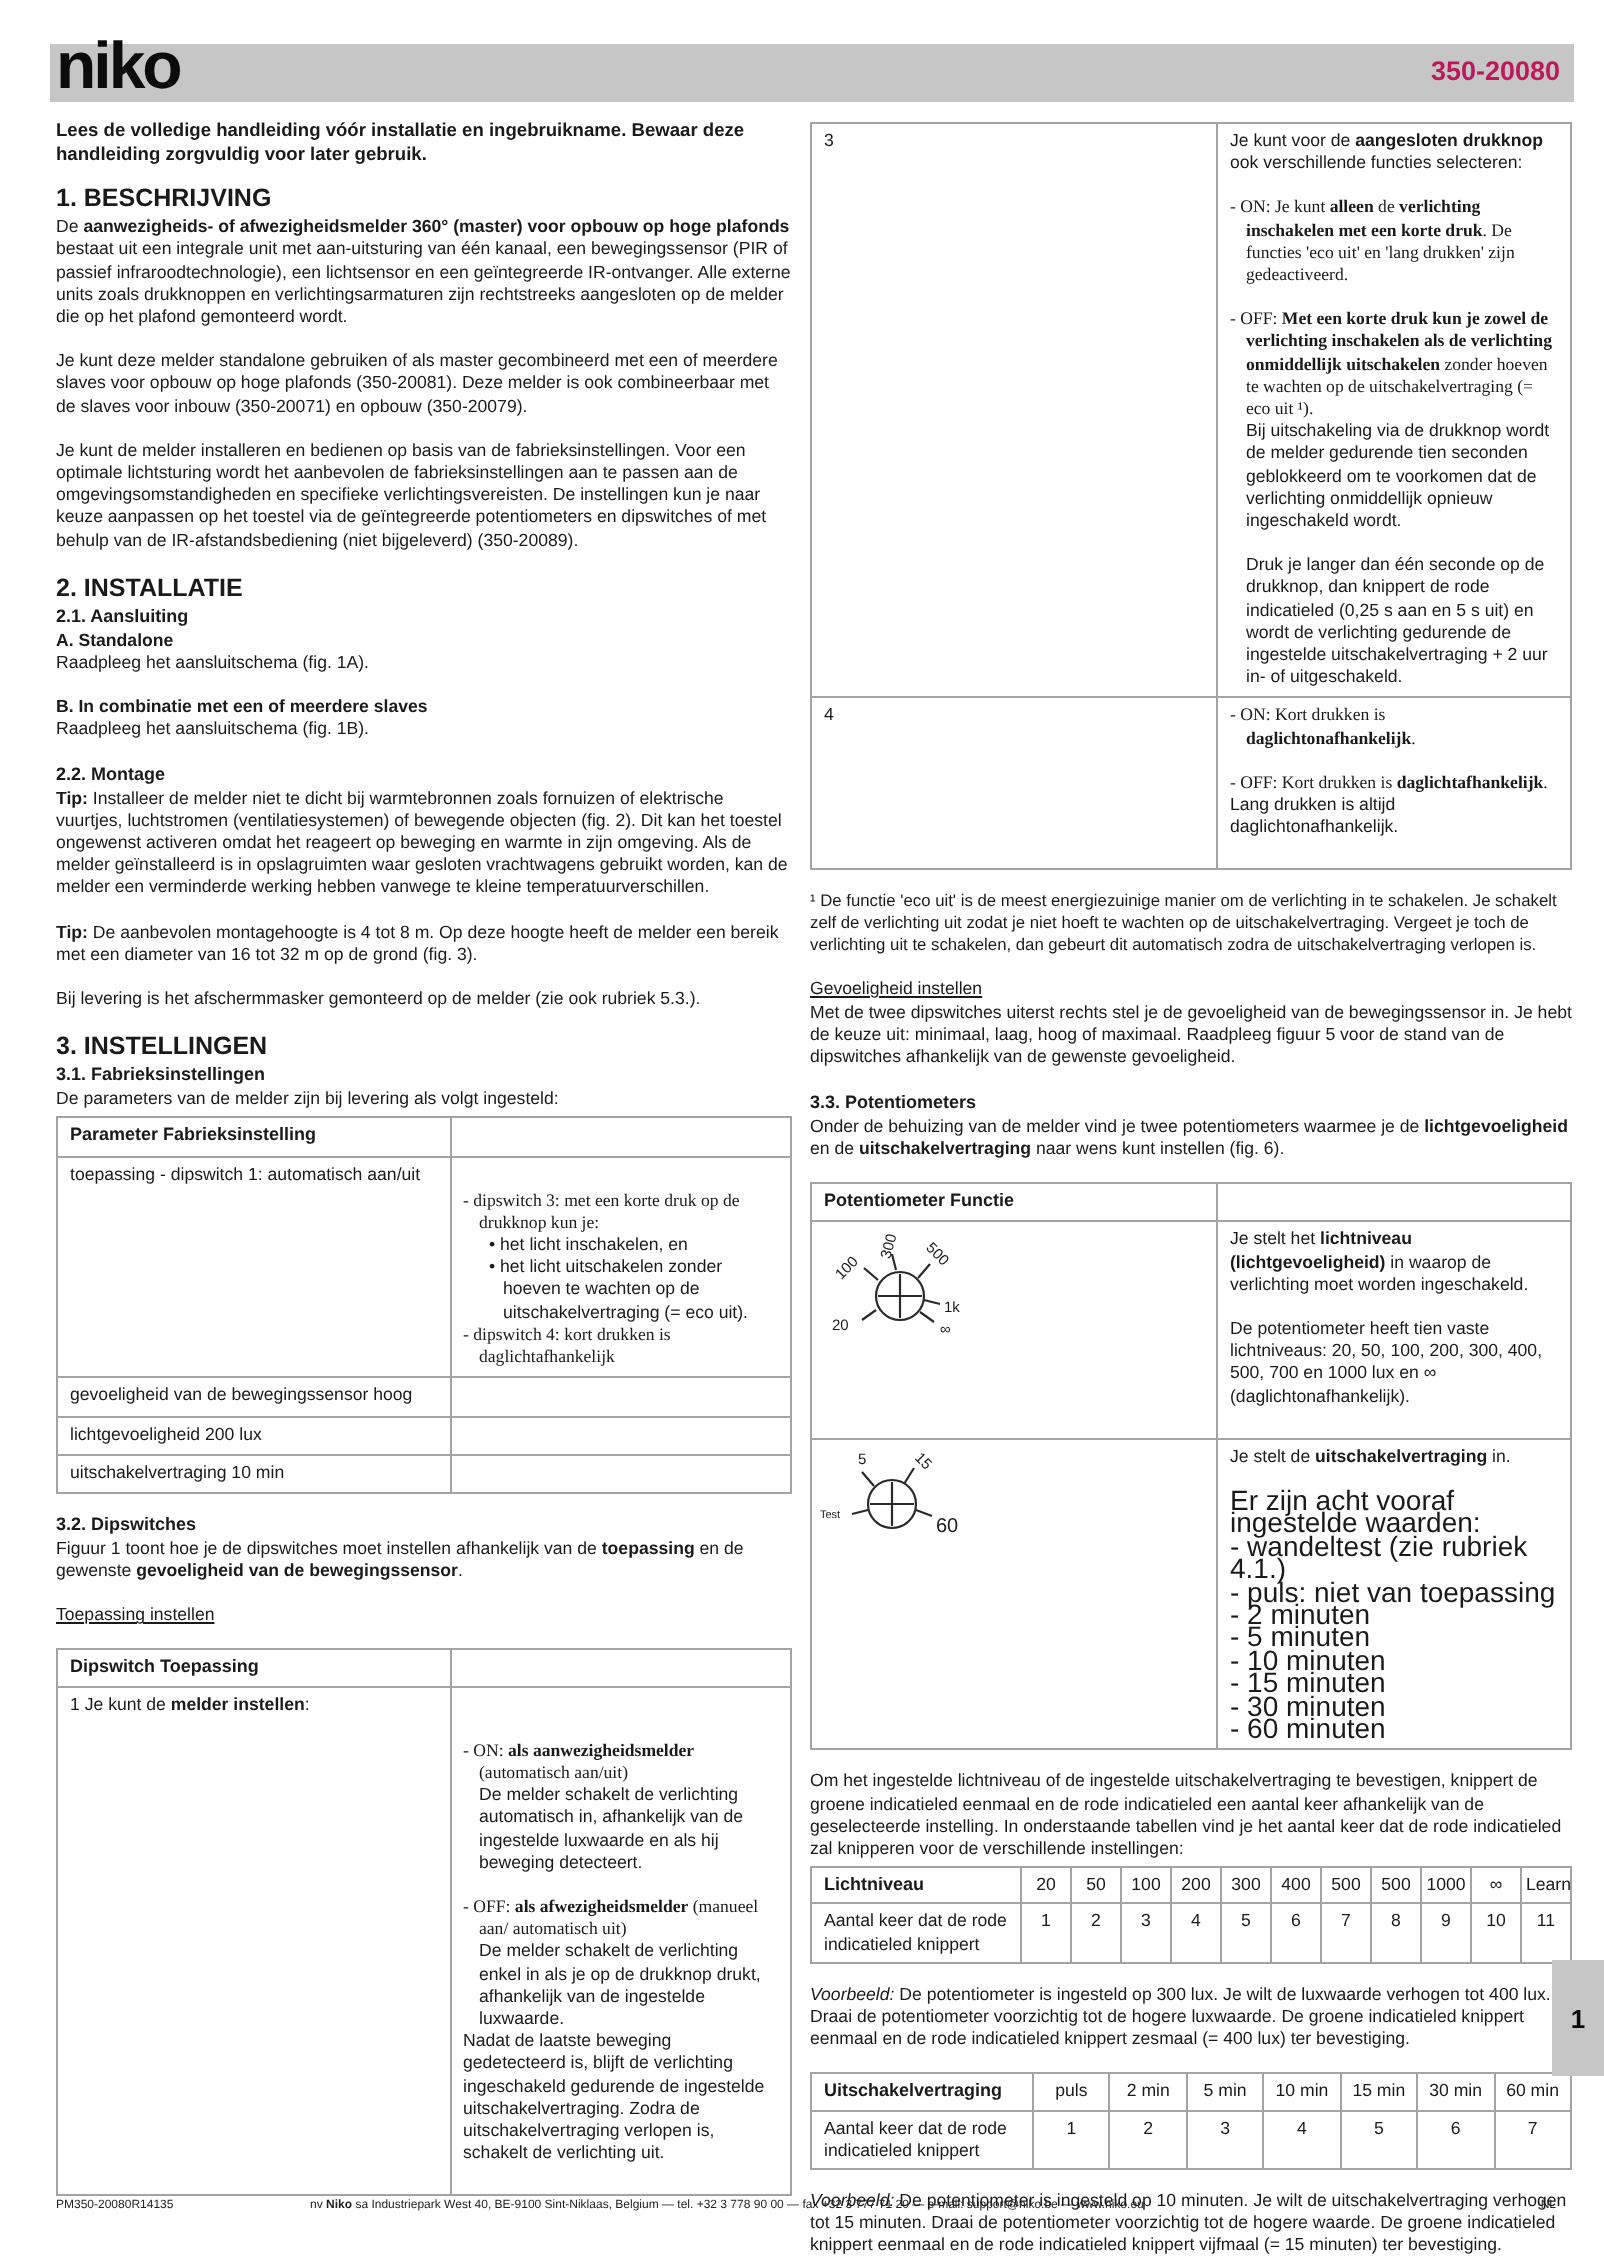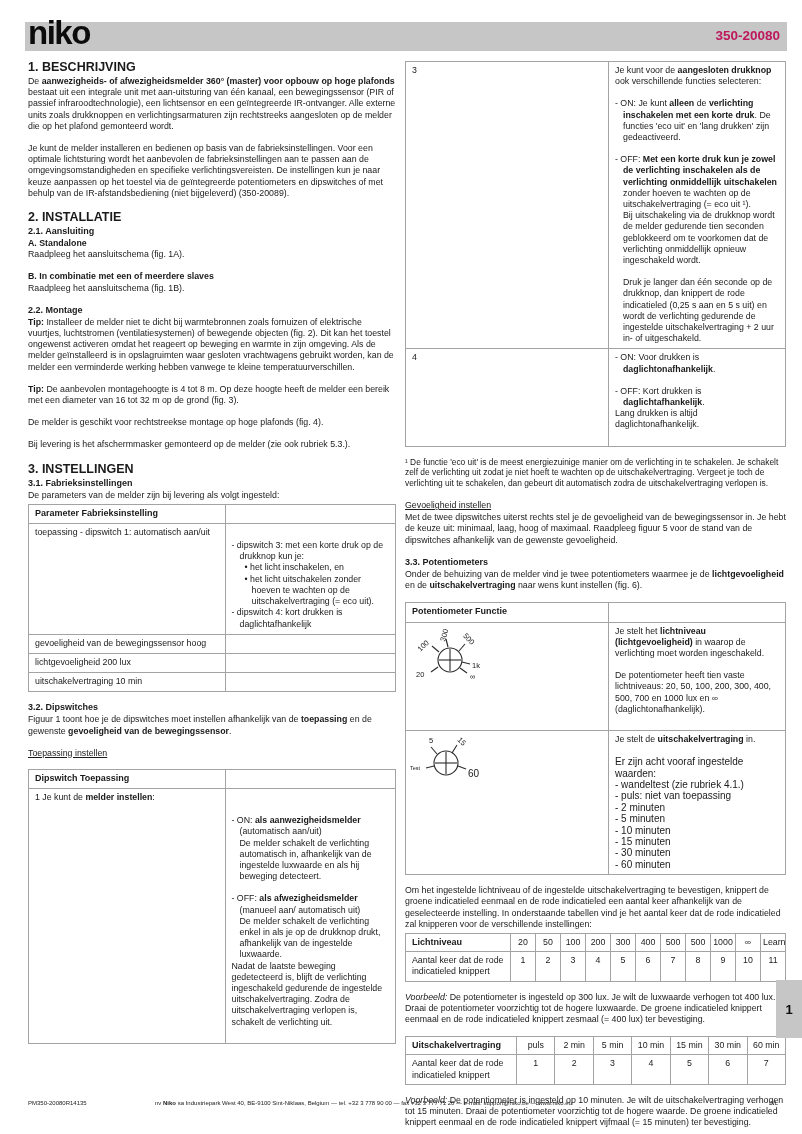--- a/index.html
+++ b/index.html
@@ -26,25 +26,25 @@
 
   .rt-b{font-weight:bold;}
   .rt-i{font-style:italic;}
 
   table{width:100%;border-collapse:collapse;table-layout:fixed;margin:3px 0 10px 0;}
   td,th{border:1px solid #a3a3a3;padding:3px 6px 4px 6px;vertical-align:top;font-size:8.8px;line-height:11.2px;text-align:left;font-weight:normal;}
   th{font-weight:bold;font-size:9px;}
   .c1{width:50%;}
   .cell-pad-lg{padding-top:26px;}
   .cell-pad-md{padding-top:16px;}
-  .dash{padding-left:8px;text-indent:-8px;margin:0 0 0 0;font-size:8.8px;line-height:11.2px;}
+  .dash{padding-left:8px;text-indent:-8px;margin:0 0 0 0;font-size:8.8px;line-height:11.2px;font-family:Liberation Serif, serif;}
   .cont{padding-left:8px;margin:0;font-size:8.8px;line-height:11.2px;}
   .bullet{padding-left:20px;text-indent:-7px;margin:0;font-size:8.8px;line-height:11.2px;}
   .mt{margin-top:11px;}
-  .opt{font-size:10px;line-height:11.4px;}
+  .opt{font-size:14px;line-height:11.4px;}
 
   
   .flash td,.flash th{text-align:center;padding:3px 2px;margin-top:12px;}
   .flash .label{text-align:left;padding-left:6px;width:96px;font-weight:normal;}
   .flash th.title{text-align:left;padding-left:6px;width:96px;}
   .flash2 .label,.flash2 th.title{width:102px;}
 
   
   .dial-wrap{padding:2px 0 0 2px;}
   .dial-label{font-size:7.5px;fill:#1a1a1a;font-family:"Liberation Sans",sans-serif;}
@@ -62,35 +62,36 @@
 </head>
 <body>
 
 <div class="page">
 
   <div class="header-bar"></div>
   <div class="logo">niko</div>
   <div class="product-code">350-20080</div>
 
   <div class="col-left">
+    <p class="intro">Lees de volledige handleiding vóór installatie en ingebruikname. Bewaar deze handleiding zorgvuldig voor later gebruik.</p>
 
     <h1>1. BESCHRIJVING</h1>
     <p><span>De </span><span class="rt-b">aanwezigheids- of afwezigheidsmelder 360° (master) voor opbouw op hoge plafonds</span><span> bestaat uit een integrale unit met aan-uitsturing van één kanaal, een bewegingssensor (PIR of passief infraroodtechnologie), een lichtsensor en een geïntegreerde IR-ontvanger. Alle externe units zoals drukknoppen en verlichtingsarmaturen zijn rechtstreeks aangesloten op de melder die op het plafond gemonteerd wordt.</span></p>
+    <p><span>Je kunt deze melder standalone gebruiken of als master gecombineerd met een of meerdere slaves voor opbouw op hoge plafonds (350-20081). Deze melder is ook combineerbaar met de slaves voor inbouw (350-20071) en opbouw (350-20079).</span></p>
     <p><span>Je kunt de melder installeren en bedienen op basis van de fabrieksinstellingen. Voor een optimale lichtsturing wordt het aanbevolen de fabrieksinstellingen aan te passen aan de omgevingsomstandigheden en specifieke verlichtingsvereisten. De instellingen kun je naar keuze aanpassen op het toestel via de geïntegreerde potentiometers en dipswitches of met behulp van de IR-afstandsbediening (niet bijgeleverd) (350-20089).</span></p>
 
     <h1>2. INSTALLATIE</h1>
     <h3>2.1. Aansluiting</h3>
     <h4>A. Standalone</h4>
     <p>Raadpleeg het aansluitschema (fig. 1A).</p>
     <h4>B. In combinatie met een of meerdere slaves</h4>
     <p>Raadpleeg het aansluitschema (fig. 1B).</p>
     <h3>2.2. Montage</h3>
     <p><span class="rt-b">Tip:</span><span> Installeer de melder niet te dicht bij warmtebronnen zoals fornuizen of elektrische vuurtjes, luchtstromen (ventilatiesystemen) of bewegende objecten (fig. 2). Dit kan het toestel ongewenst activeren omdat het reageert op beweging en warmte in zijn omgeving. Als de melder geïnstalleerd is in opslagruimten waar gesloten vrachtwagens gebruikt worden, kan de melder een verminderde werking hebben vanwege te kleine temperatuurverschillen.</span></p>
     <p><span class="rt-b">Tip:</span><span> De aanbevolen montagehoogte is 4 tot 8 m. Op deze hoogte heeft de melder een bereik met een diameter van 16 tot 32 m op de grond (fig. 3).</span></p>
-    <p>De melder is geschikt voor rechtstreekse montage op hoge plafonds (fig. 4).</p>
     <p>Bij levering is het afschermmasker gemonteerd op de melder (zie ook rubriek 5.3.).</p>
 
     <h1>3. INSTELLINGEN</h1>
     <h3>3.1. Fabrieksinstellingen</h3>
     <p class="nogap">De parameters van de melder zijn bij levering als volgt ingesteld:</p>
 
     <table>
       <tbody>
           <tr>
         <th class="c1">Parameter Fabrieksinstelling</th>
@@ -155,21 +156,21 @@
           <div class="t"><span>Je kunt voor de </span><span class="rt-b">aangesloten drukknop</span><span> ook verschillende functies selecteren:</span></div>
           <div class="dash"><span>- ON: Je kunt </span><span class="rt-b">alleen</span><span> de </span><span class="rt-b">verlichting inschakelen met een korte druk</span><span>. De functies 'eco uit' en 'lang drukken' zijn gedeactiveerd.</span></div>
           <div class="dash mt"><span>- OFF: </span><span class="rt-b">Met een korte druk kun je zowel de verlichting inschakelen als de verlichting onmiddellijk uitschakelen</span><span> zonder hoeven te wachten op de uitschakelvertraging (= eco uit ¹).</span></div>
           <div class="cont">Bij uitschakeling via de drukknop wordt de melder gedurende tien seconden geblokkeerd om te voorkomen dat de verlichting onmiddellijk opnieuw ingeschakeld wordt.</div>
           <div class="cont mt">Druk je langer dan één seconde op de drukknop, dan knippert de rode indicatieled (0,25 s aan en 5 s uit) en wordt de verlichting gedurende de ingestelde uitschakelvertraging + 2 uur in- of uitgeschakeld.</div>
         </td>
       </tr>
       <tr>
         <td class="c1">4</td>
         <td>
-          <div class="dash"><span>- ON: Voor drukken is </span><span class="rt-b">daglichtonafhankelijk</span><span>.</span></div>
+          <div class="dash"><span>- ON: Kort drukken is </span><span class="rt-b">daglichtonafhankelijk</span><span>.</span></div>
           <div class="dash mt"><span>- OFF: Kort drukken is </span><span class="rt-b">daglichtafhankelijk</span><span>.</span></div>
           <div class="t mt nogap">Lang drukken is altijd daglichtonafhankelijk.</div>
         </td>
       </tr>
     </tbody>
       </table>
 
     <p class="footnote">¹ De functie 'eco uit' is de meest energiezuinige manier om de verlichting in te schakelen. Je schakelt zelf de verlichting uit zodat je niet hoeft te wachten op de uitschakelvertraging. Vergeet je toch de verlichting uit te schakelen, dan gebeurt dit automatisch zodra de uitschakelvertraging verlopen is.</p>
 
     <div class="uheading" style="margin-bottom:1px;">Gevoeligheid instellen</div>

